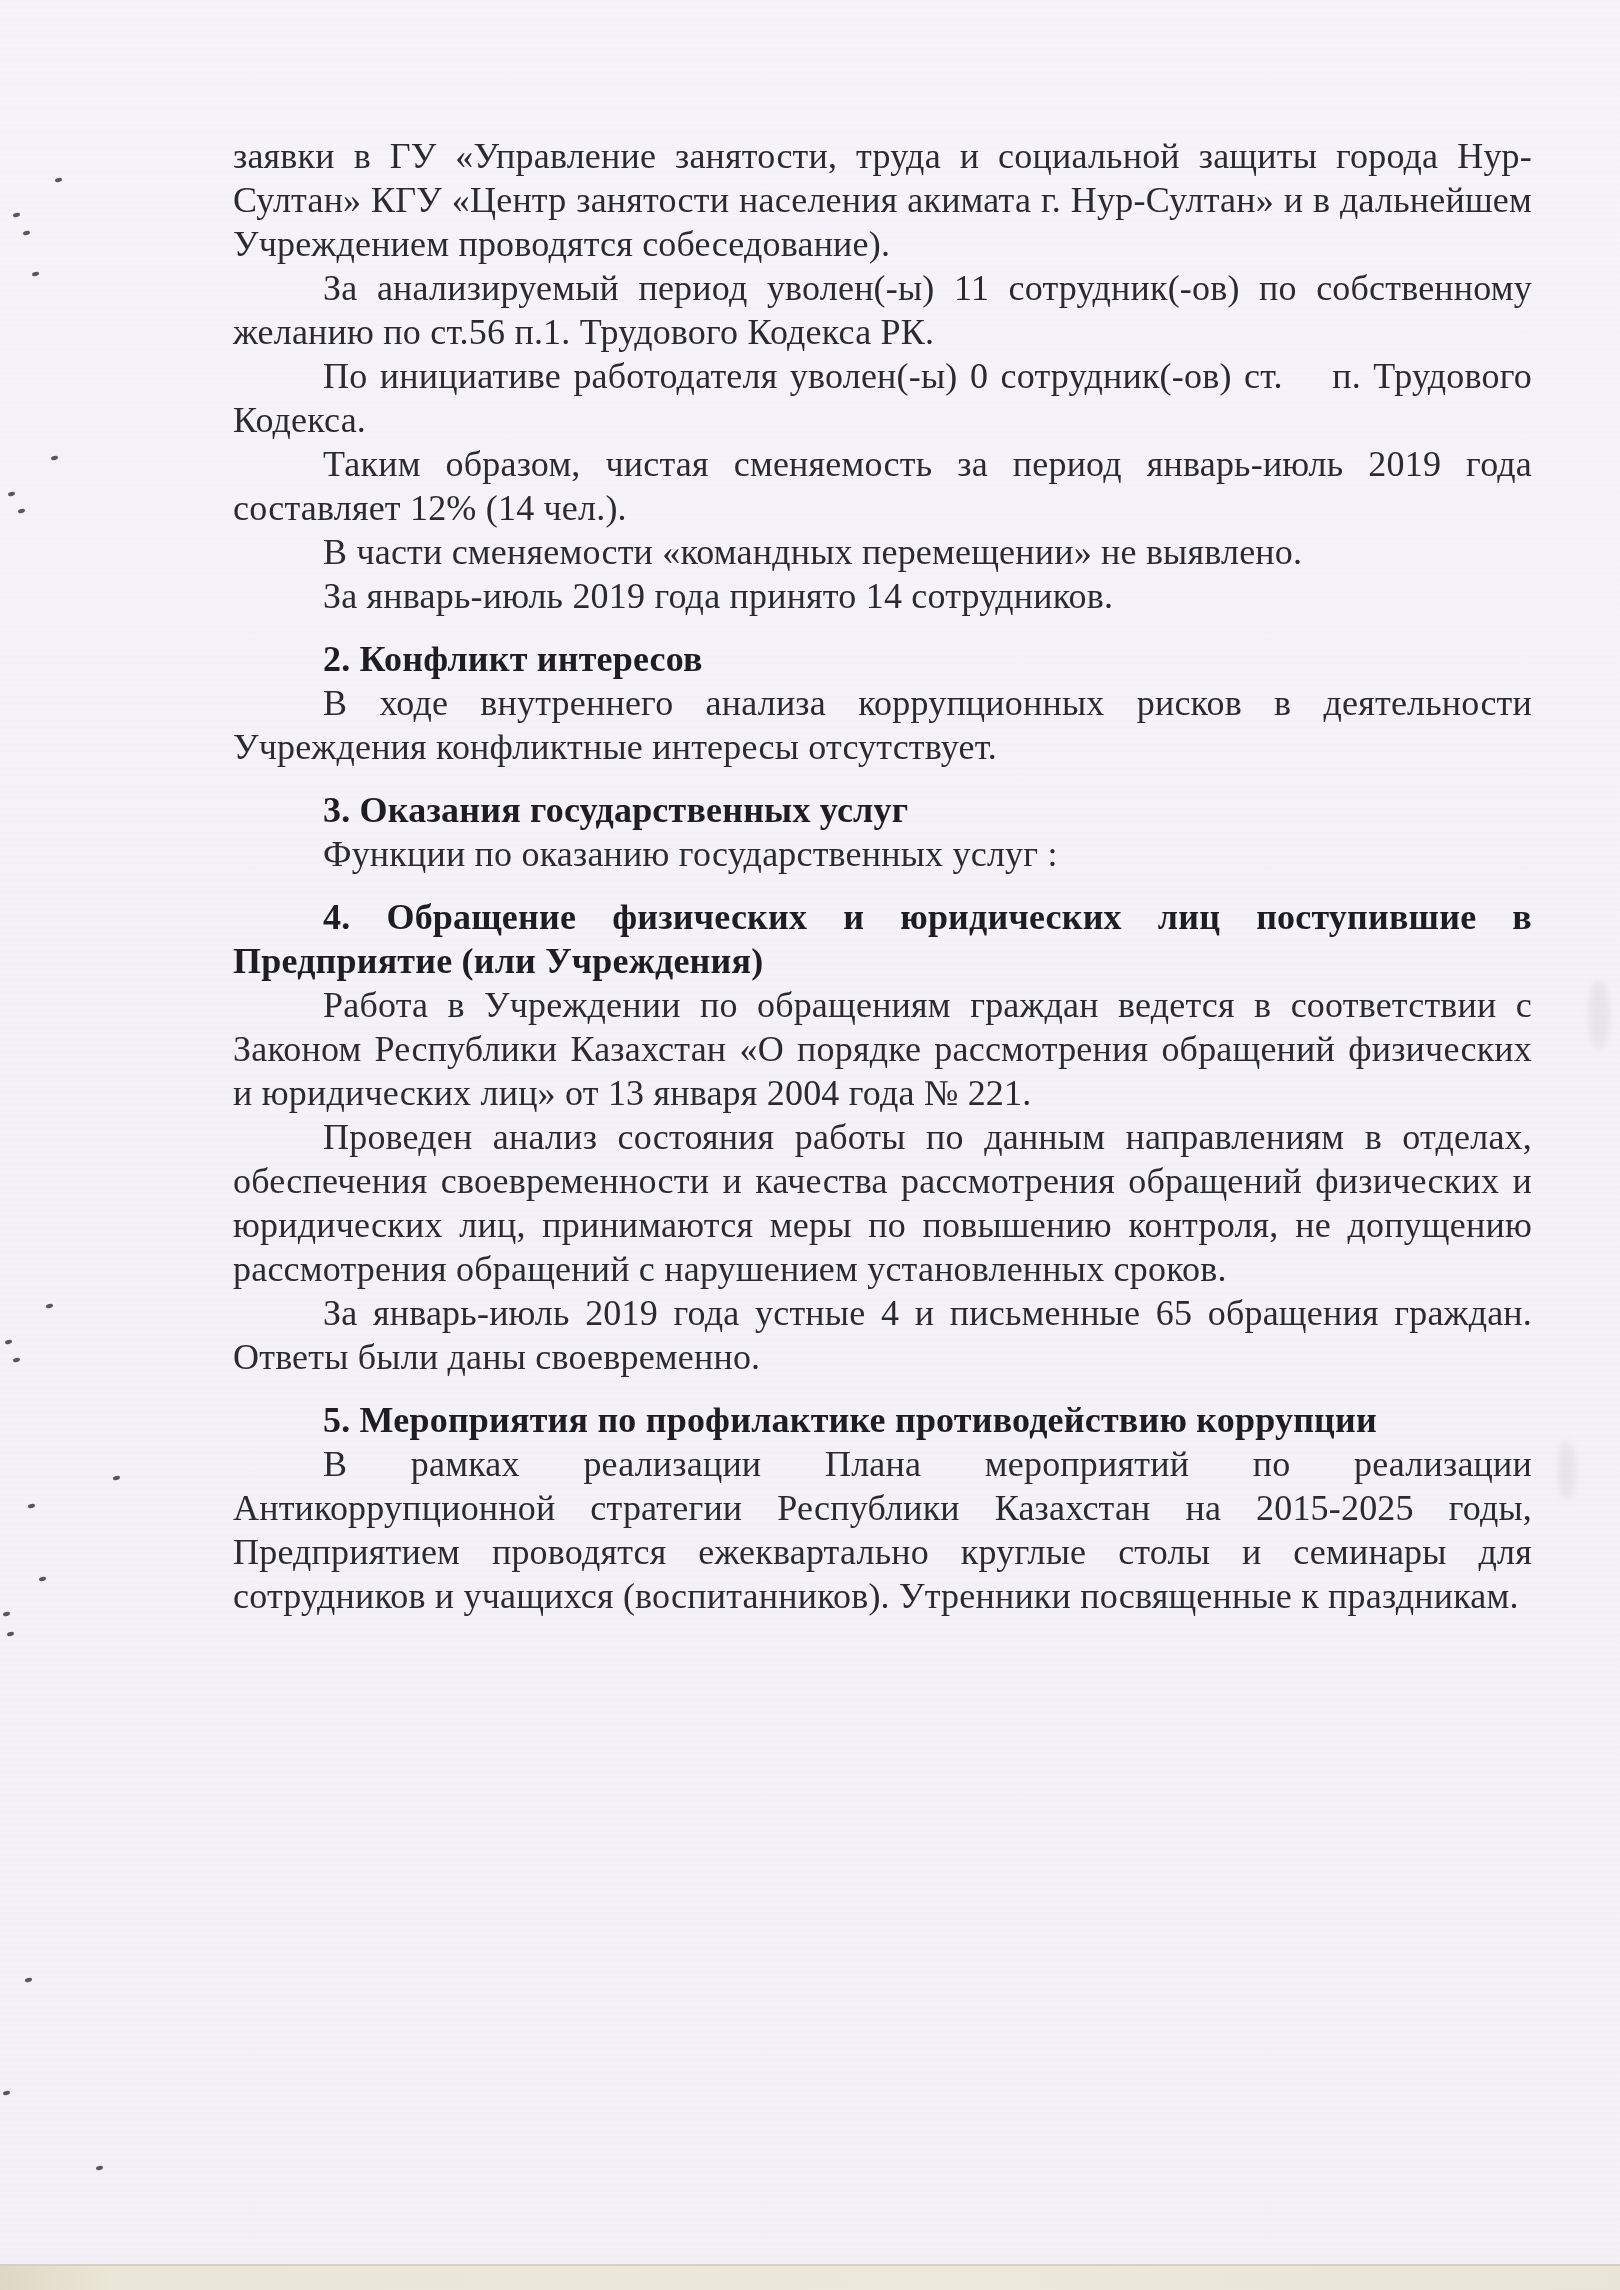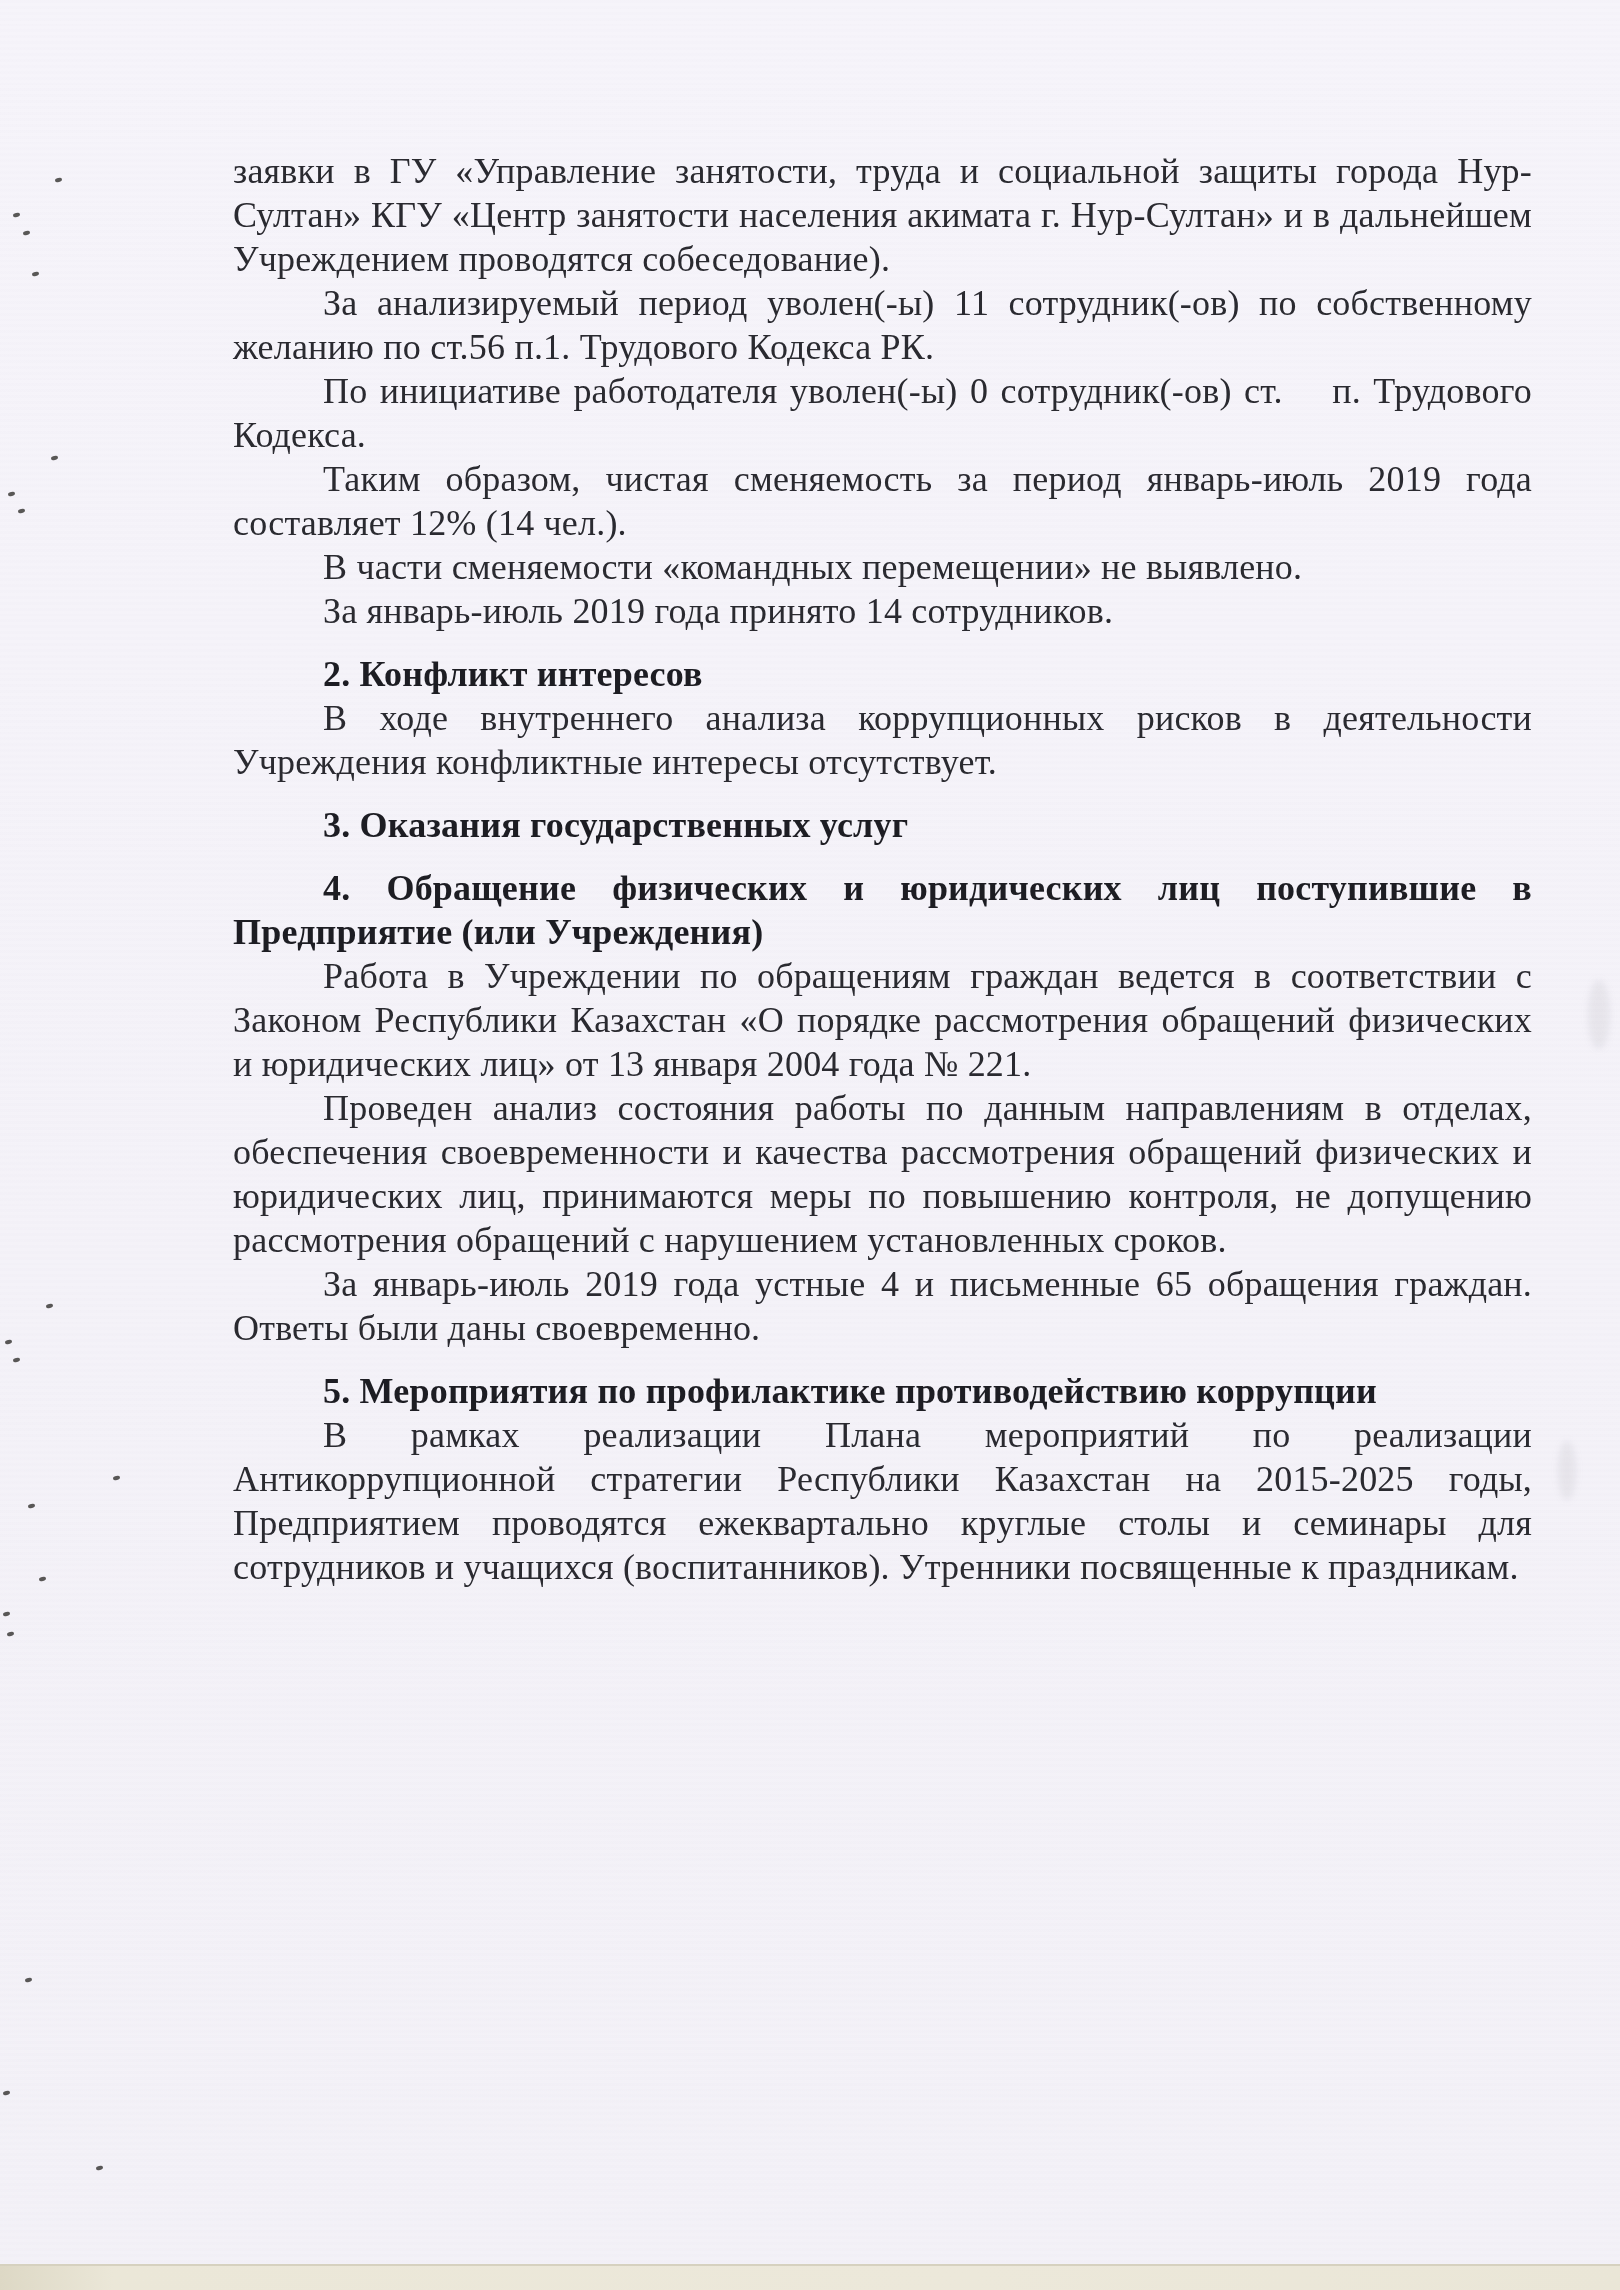--- a/index.html
+++ b/index.html
@@ -15,21 +15,21 @@
   .paper {
     position: absolute;
     inset: 0;
     background:
       repeating-linear-gradient(180deg, rgba(120,110,160,0.012) 0 2.9px, rgba(255,255,255,0.012) 2.9px 5.9px),
       linear-gradient(180deg, #f6f4fa 0%, #f4f2f8 55%, #f3f1f7 100%);
   }
   .text-block {
     position: absolute;
     left: 233px;
-    top: 149px;
+    top: 134px;
     width: 1299px;
     color: #2a2a30;
     font-size: 36px;
     line-height: 44px;
     text-align: justify;
     letter-spacing: 0.2px;
     text-rendering: optimizeLegibility;
   }
   .para {
     margin: 0;
@@ -80,20 +80,21 @@
 <div class="text-block" style="color: rgb(42, 42, 48);">
     <p class="para noindent"><span>заявки в ГУ «Управление занятости, труда и социальной защиты города Нур-Султан» КГУ «Центр занятости населения акимата г. Нур-Султан» и в дальнейшем Учреждением проводятся собеседование).</span></p>
     <p class="para"><span>За анализируемый период уволен(-ы) </span><span class="u">11</span><span> сотрудник(-ов) по собственному желанию по ст.56 п.1. Трудового Кодекса РК.</span></p>
     <p class="para"><span>По инициативе работодателя уволен(-ы) </span><span class="u">0</span><span> сотрудник(-ов) ст.</span><span class="u">&nbsp;&nbsp;&nbsp;</span><span> п. Трудового Кодекса.</span></p>
     <p class="para"><span>Таким образом, чистая сменяемость за период январь-июль 2019 года составляет 12% (14 чел.).</span></p>
     <p class="para"><span>В части сменяемости «командных перемещении» не выявлено</span><span class="u">.</span></p>
     <p class="para"><span>За январь-июль 2019 года принято </span><span class="u">14</span><span> сотрудников.</span></p>
     <p class="para heading"><span>2. Конфликт интересов</span></p>
     <p class="para"><span>В ходе внутреннего анализа коррупционных рисков в деятельности Учреждения конфликтные интересы отсутствует.</span></p>
     <p class="para heading"><span>3. Оказания государственных услуг</span></p>
+    <p class="para"><span>Функции по оказанию государственных услуг :</span></p>
     <p class="para heading"><span>4. Обращение физических и юридических лиц поступившие в Предприятие (или Учреждения)</span></p>
     <p class="para"><span>Работа в Учреждении по обращениям граждан ведется в соответствии с Законом Республики Казахстан «О порядке рассмотрения обращений физических и юридических лиц» от 13 января 2004 года № 221.</span></p>
     <p class="para"><span>Проведен анализ состояния работы по данным направлениям в отделах, обеспечения своевременности и качества рассмотрения обращений физических и юридических лиц, принимаются меры по повышению контроля, не допущению рассмотрения обращений с нарушением установленных сроков.</span></p>
     <p class="para"><span>За январь-июль 2019 года устные </span><span class="u">4</span><span> и письменные </span><span class="u">65</span><span> обращения граждан. Ответы были даны своевременно.</span></p>
     <p class="para heading"><span>5. Мероприятия по профилактике противодействию коррупции</span></p>
     <p class="para"><span>В рамках реализации Плана мероприятий по реализации Антикоррупционной стратегии Республики Казахстан на 2015-2025 годы, Предприятием проводятся ежеквартально круглые столы и семинары для сотрудников и учащихся (воспитанников). Утренники посвященные к праздникам.</span></p>
   </div>
 
 <div>
     <div class="speck" style="left: 55px; top: 178px;"></div>

